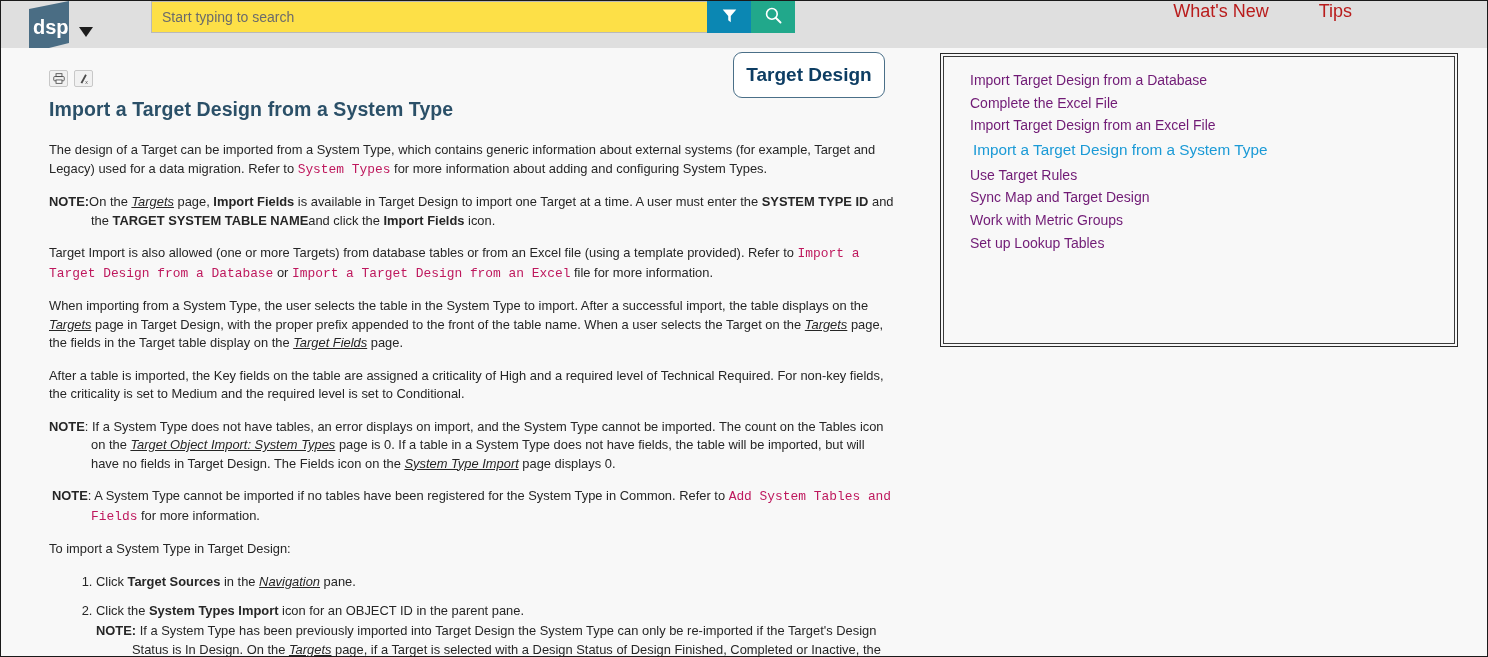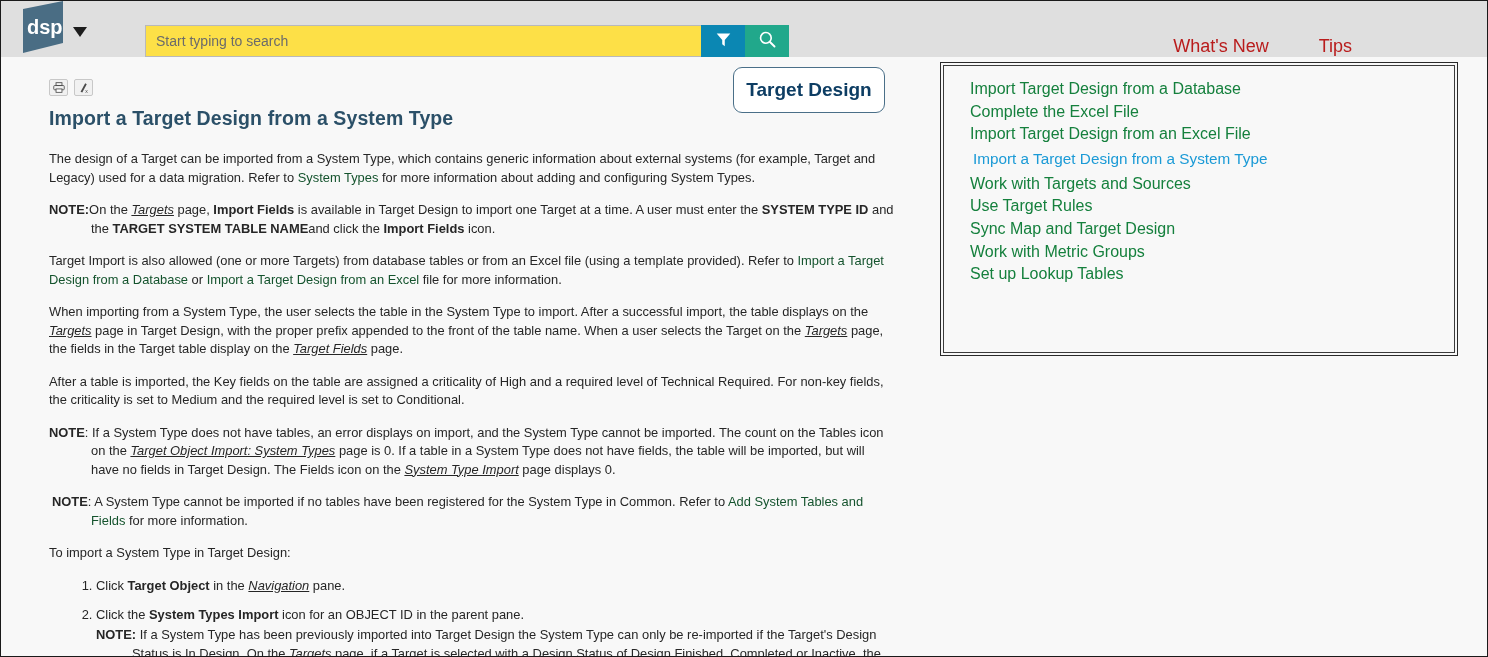--- a/index.html
+++ b/index.html
@@ -15,25 +15,25 @@
     position: relative;
     width: 1488px; height: 657px;
     background: #f8f8f8;
     border: 1px solid #1a1a1a;
     overflow: hidden;
   }
 
   
   .header {
     position: relative;
-    height: 56px;
+    height: 47px;
     background: #dfdfdf;
     display: flex;
-    align-items: flex-end;
-    padding: 0 0 0 12px;
+    align-items: flex-start;
+    padding: 0 0 0 18px;
   }
   .logo-wrap {
     display: flex;
     align-items: center;
     gap: 8px;
     margin-right: 30px;
   }
   .logo-mark {
     position: relative;
     width: 52px; height: 56px;
@@ -133,21 +133,21 @@
   }
   p.note {
     margin: 0 0 14px 0;
     font-size: 12.9px;
     line-height: 18.5px;
     color: #262626;
     padding-left: 42px;
     text-indent: -42px;
   }
   p.note.note-tight { text-indent: -39px; }
-  .lnk { color: #14532d; cursor: pointer; text-decoration: none; }
+  .lnk { color: #be185d; cursor: pointer; text-decoration: none; font-family: Liberation Mono, monospace; }
   .it { font-style: italic; text-decoration: underline; }
   .bd { font-weight: bold; }
 
   ol.steps {
     margin: 4px 0 0 0;
     padding-left: 47px;
     font-size: 12.9px;
     line-height: 18.5px;
     color: #262626;
   }
@@ -171,40 +171,40 @@
     background: #f8f8f8;
     padding: 2px;
   }
   .side-panel-inner {
     width: 100%; height: 100%;
     border: 1px solid #3b3b3b;
     background: #f8f8f8;
     padding: 16px 22px 14px 26px;
   }
   .toc-item {
-    font-size: 16px;
-    color: #15803d;
+    font-size: 14px;
+    color: #701a75;
     line-height: 14px;
     margin-bottom: 8.6px;
     cursor: pointer;
     white-space: nowrap;
   }
   .toc-item.active {
     color: #1b9ad6;
     font-size: 15.3px;
     line-height: 18px;
     padding-left: 3px;
     margin-bottom: 9px;
     margin-top: 2px;
   }
 
   
   .title-pill {
     position: absolute;
-    left: 732px; top: 10px;
+    left: 732px; top: 4px;
     width: 152px; height: 46px;
     border: 1px solid #4a6f88;
     border-radius: 9px;
     background: #ffffff;
     display: flex; align-items: center; justify-content: center;
     color: #0d3d63;
     font-size: 19px;
     font-weight: bold;
     cursor: pointer;
   }
@@ -257,21 +257,20 @@
     <div class="title-pill">
       <span>Target Design</span>
     </div>
 
     <div class="side-panel">
       <div class="side-panel-inner">
         <div class="toc-item">Import Target Design from a Database</div>
         <div class="toc-item">Complete the Excel File</div>
         <div class="toc-item">Import Target Design from an Excel File</div>
         <div class="toc-item active">Import a Target Design from a System Type</div>
-        <div class="toc-item">Work with Targets and Sources</div>
         <div class="toc-item">Use Target Rules</div>
         <div class="toc-item">Sync Map and Target Design</div>
         <div class="toc-item">Work with Metric Groups</div>
         <div class="toc-item">Set up Lookup Tables</div>
       </div>
     </div>
 
     <div class="content">
 
       <div class="tool-icons">
@@ -302,21 +301,21 @@
 
       <p class="para">After a table is imported, the Key fields on the table are assigned a criticality of High and a required level of Technical Required. For non-key fields, the criticality is set to Medium and the required level is set to Conditional.</p>
 
       <p class="note"><span class="bd">NOTE</span><span>: If a System Type does not have tables, an error displays on import, and the System Type cannot be imported. The count on the Tables icon on the </span><span class="it">Target Object Import: System Types</span><span> page is 0. If a table in a System Type does not have fields, the table will be imported, but will have no fields in Target Design. The Fields icon on the </span><span class="it">System Type Import</span><span> page displays 0.</span></p>
 
       <p class="note note-tight"><span class="bd">NOTE</span><span>: A System Type cannot be imported if no tables have been registered for the System Type in Common. Refer to </span><a class="lnk">Add System Tables and Fields</a><span> for more information.</span></p>
 
       <p class="para">To import a System Type in Target Design:</p>
 
       <ol class="steps">
-        <li><span>Click </span><span class="bd">Target Object</span><span> in the </span><span class="it">Navigation</span><span> pane.</span></li>
+        <li><span>Click </span><span class="bd">Target Sources</span><span> in the </span><span class="it">Navigation</span><span> pane.</span></li>
         <li><span>Click the </span><span class="bd">System Types Import</span><span> icon for an OBJECT ID in the parent pane.</span>
           <p class="note-sub"><span class="bd">NOTE:</span><span> If a System Type has been previously imported into Target Design the System Type can only be re-imported if the Target's Design Status is In Design. On the </span><span class="it">Targets</span><span> page, if a Target is selected with a Design Status of Design Finished, Completed or Inactive, the Target Import icon is disabled.</span></p>
         </li>
       </ol>
 
     </div>
   </div>
 </div>
 
 </body></html>

